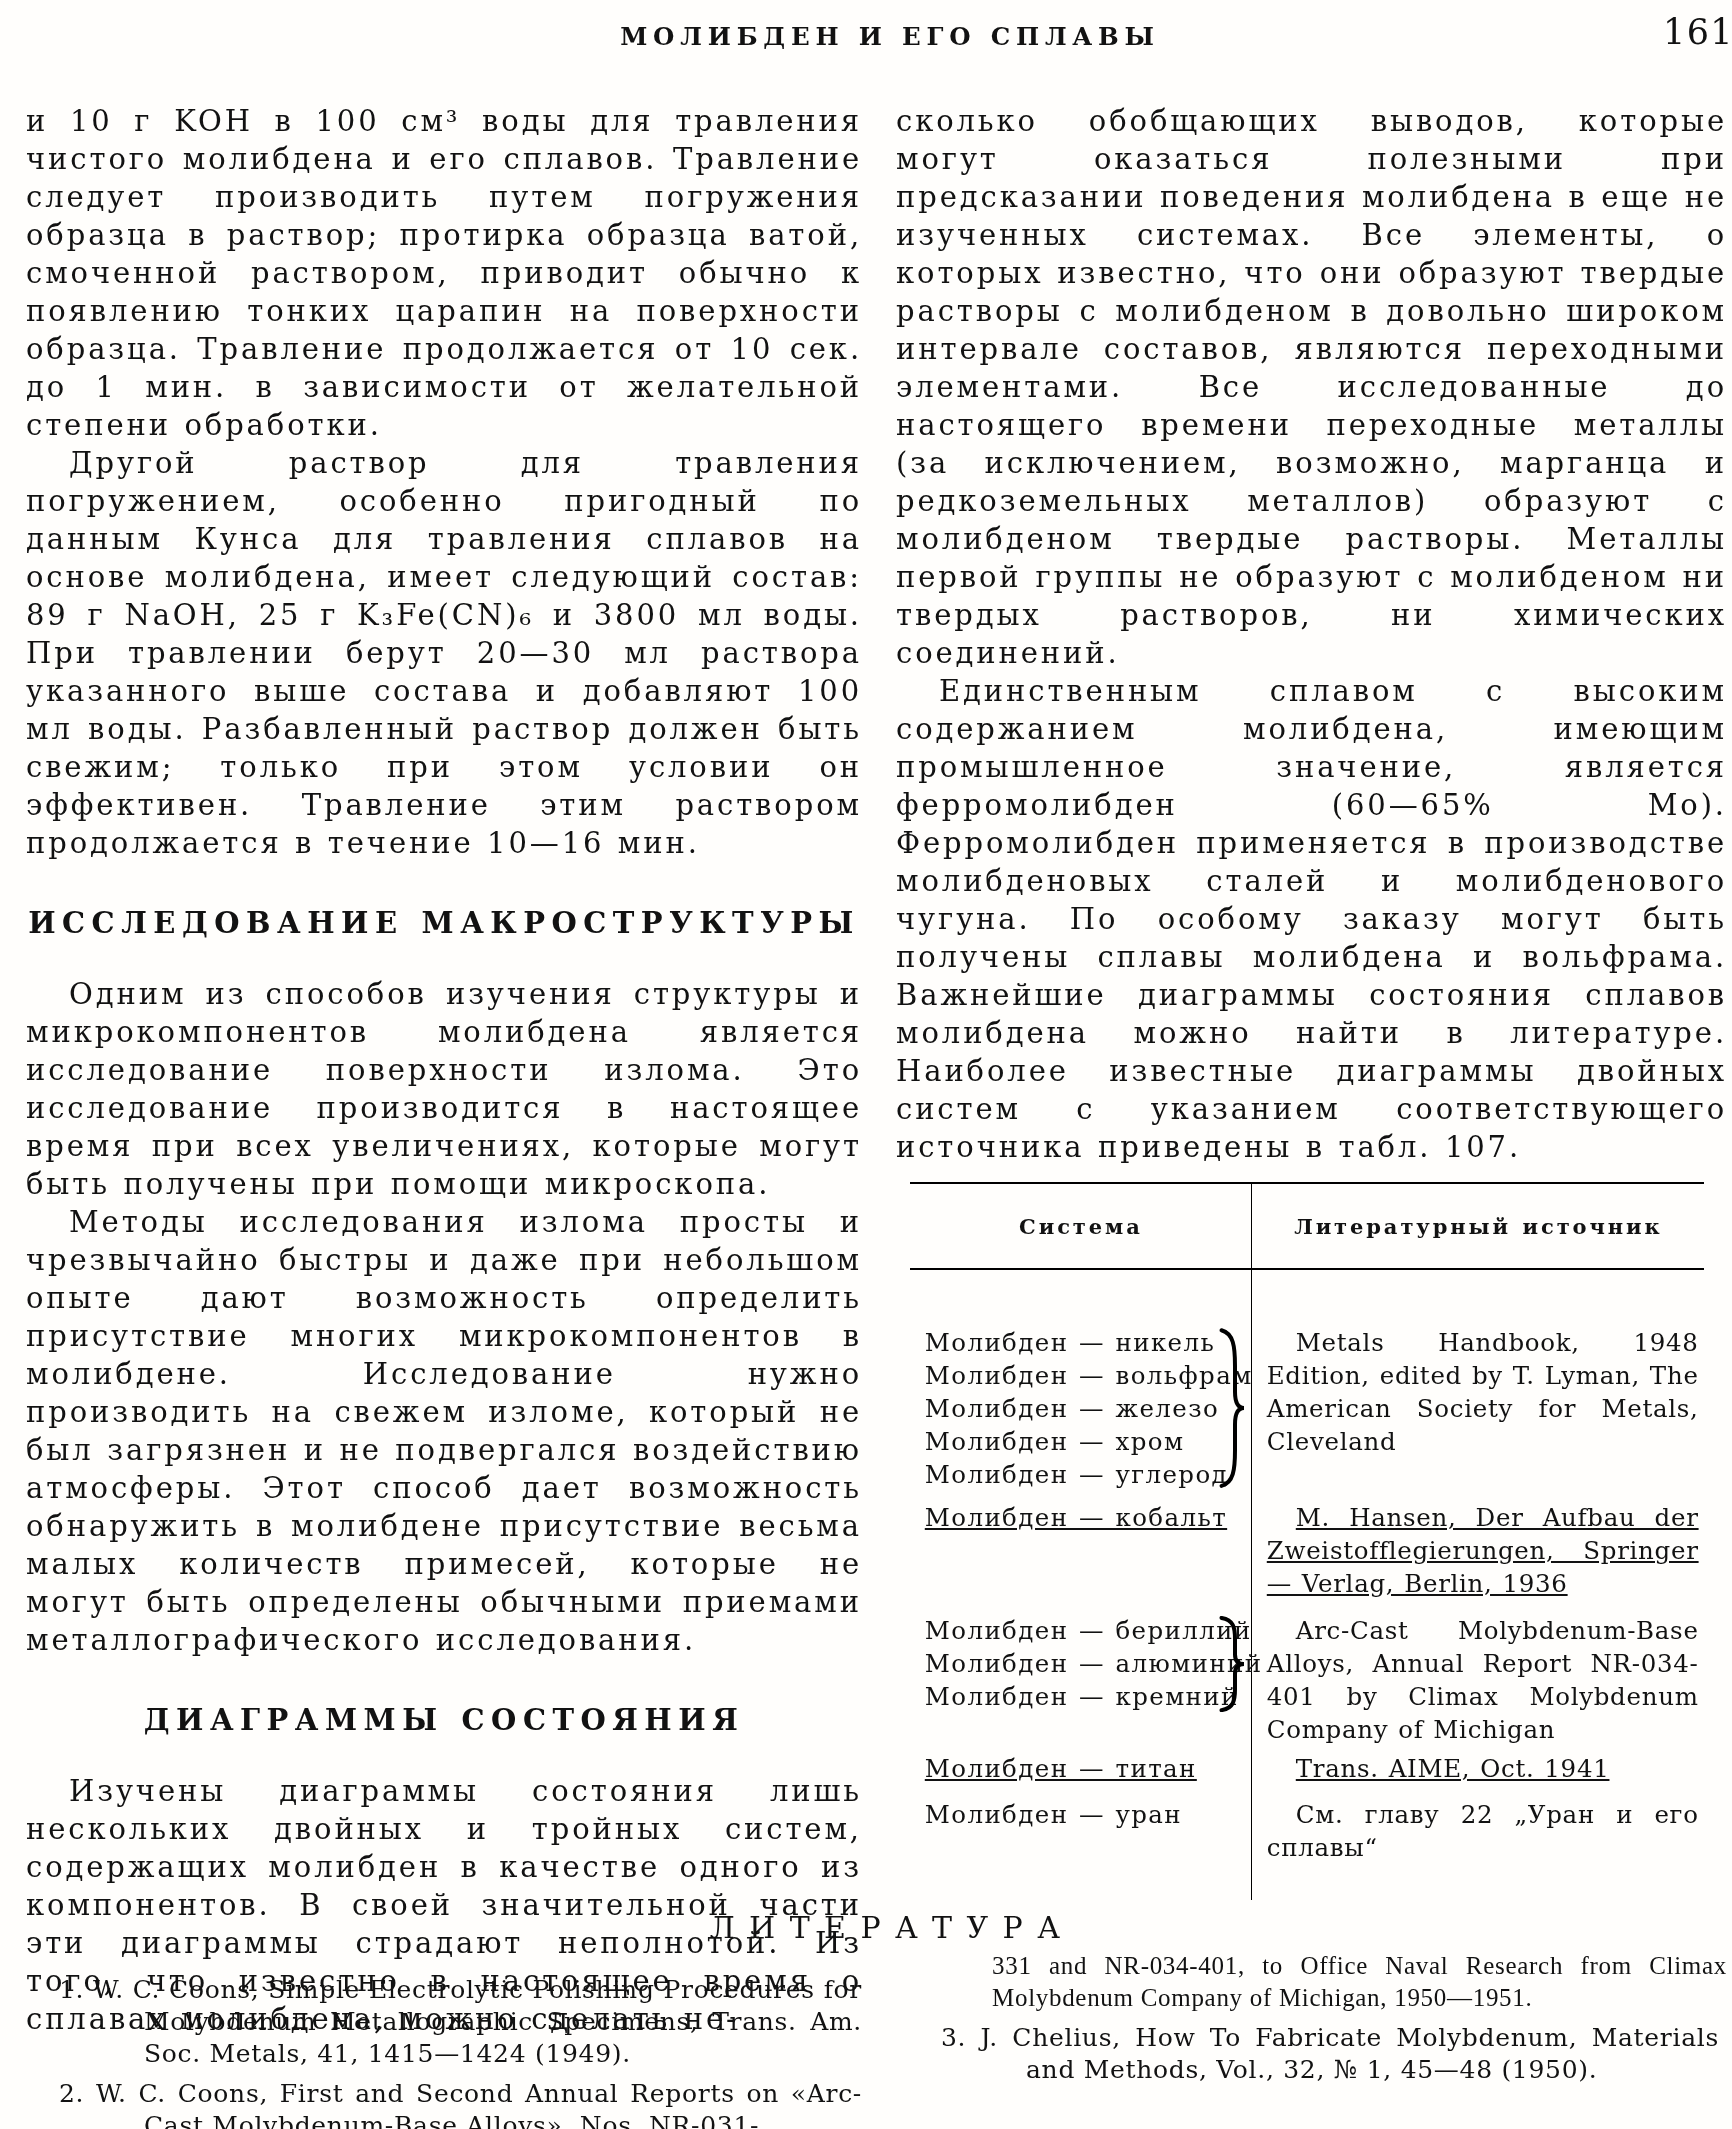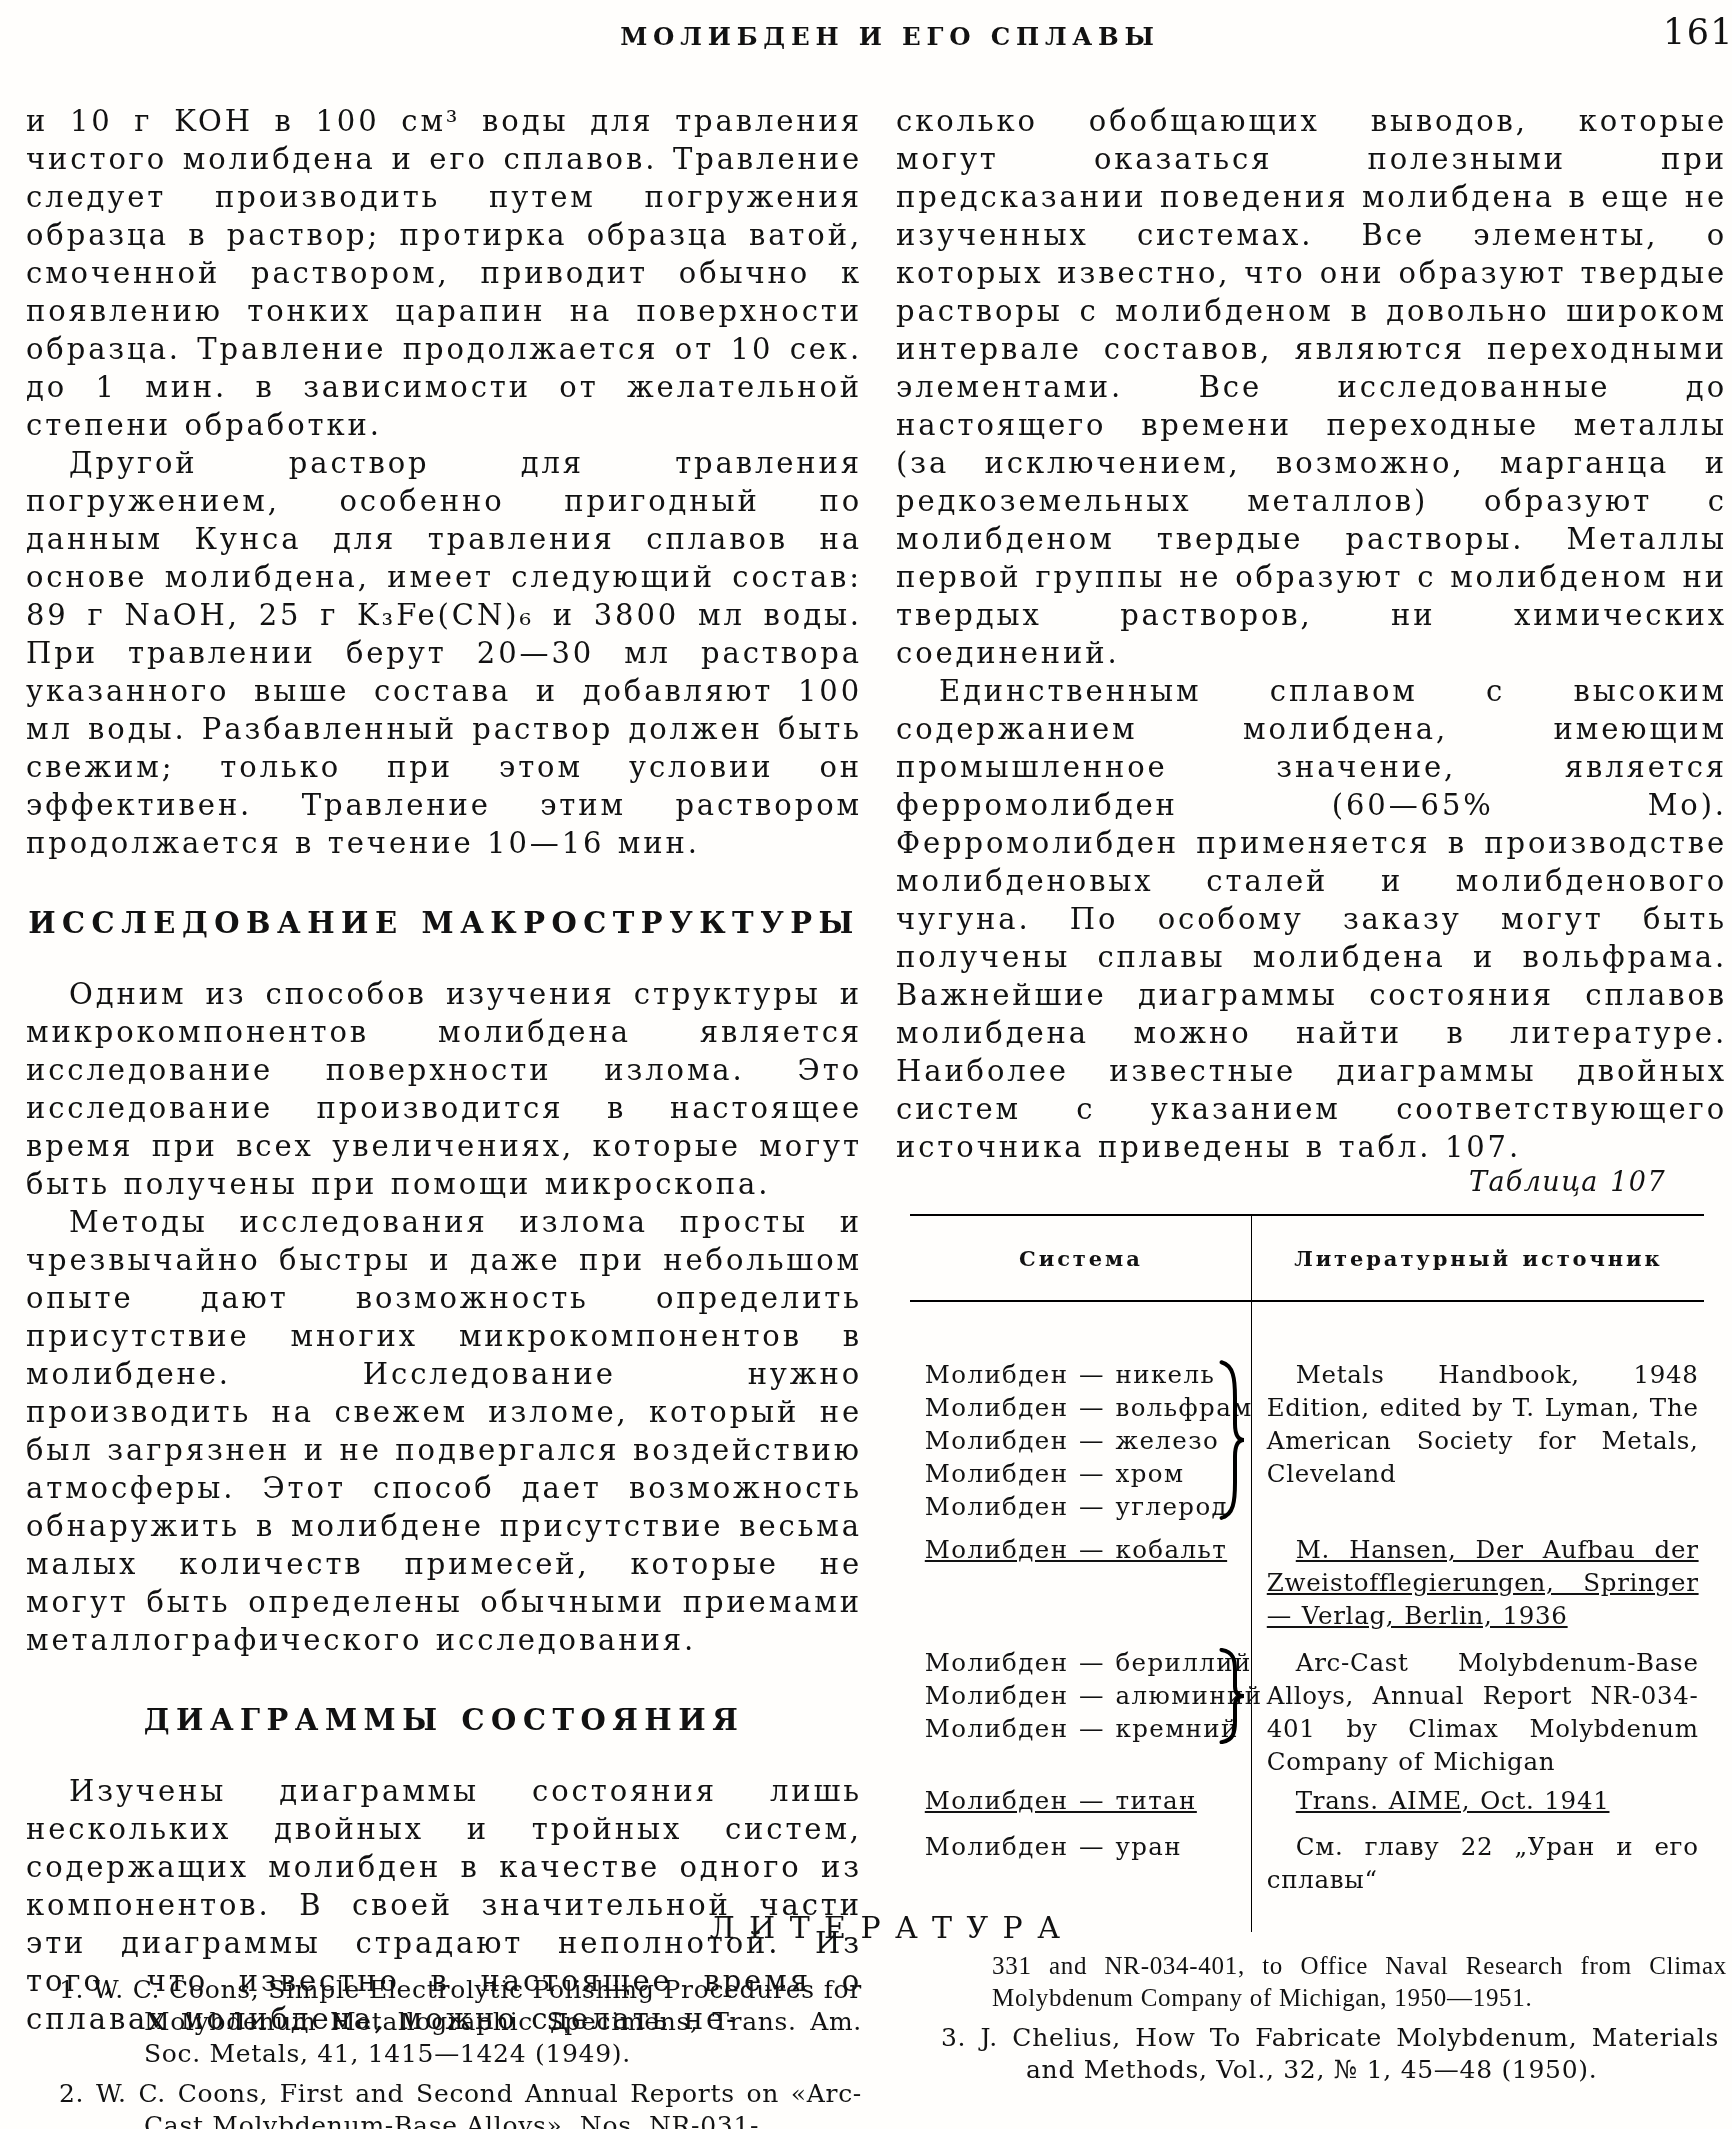--- a/index.html
+++ b/index.html
@@ -94,21 +94,20 @@
     <p class="indent">Одним из способов изучения структуры и микрокомпонентов молибдена является исследование поверхности излома. Это исследование производится в настоящее время при всех увеличениях, которые могут быть получены при помощи микроскопа.</p>
     <p class="indent">Методы исследования излома просты и чрезвычайно быстры и даже при небольшом опыте дают возможность определить присутствие многих микрокомпонентов в молибдене. Исследование нужно производить на свежем изломе, который не был загрязнен и не подвергался воздействию атмосферы. Этот способ дает возможность обнаружить в молибдене присутствие весьма малых количеств примесей, которые не могут быть определены обычными приемами металлографического исследования.</p>
     <div class="sec-heading">ДИАГРАММЫ СОСТОЯНИЯ</div>
     <p class="indent">Изучены диаграммы состояния лишь нескольких двойных и тройных систем, содержащих молибден в качестве одного из компонентов. В своей значительной части эти диаграммы страдают неполнотой. Из того, что известно в настоящее время о сплавах молибдена, можно сделать не-</p>
   </div>
 
   <div class="col col-right">
     <p>сколько обобщающих выводов, которые могут оказаться полезными при предсказании поведения молибдена в еще не изученных системах. Все элементы, о которых известно, что они образуют твердые растворы с молибденом в довольно широком интервале составов, являются переходными элементами. Все исследованные до настоящего времени переходные металлы (за исключением, возможно, марганца и редкоземельных металлов) образуют с молибденом твердые растворы. Металлы первой группы не образуют с молибденом ни твердых растворов, ни химических соединений.</p>
     <p class="indent">Единственным сплавом с высоким содержанием молибдена, имеющим промышленное значение, является ферромолибден (60—65% Mo). Ферромолибден применяется в производстве молибденовых сталей и молибденового чугуна. По особому заказу могут быть получены сплавы молибдена и вольфрама. Важнейшие диаграммы состояния сплавов молибдена можно найти в литературе. Наиболее известные диаграммы двойных систем с указанием соответствующего источника приведены в табл. 107.</p>
 
-    <p class="table-caption">Таблица 107</p>
 
     <div class="mo-table">
       <div class="t-head">
         <div class="t-c1">Система</div>
         <div class="t-c2">Литературный источник</div>
       </div>
 
       <div class="t-row first">
         <div class="t-c1">
           <div class="sysgroup">

